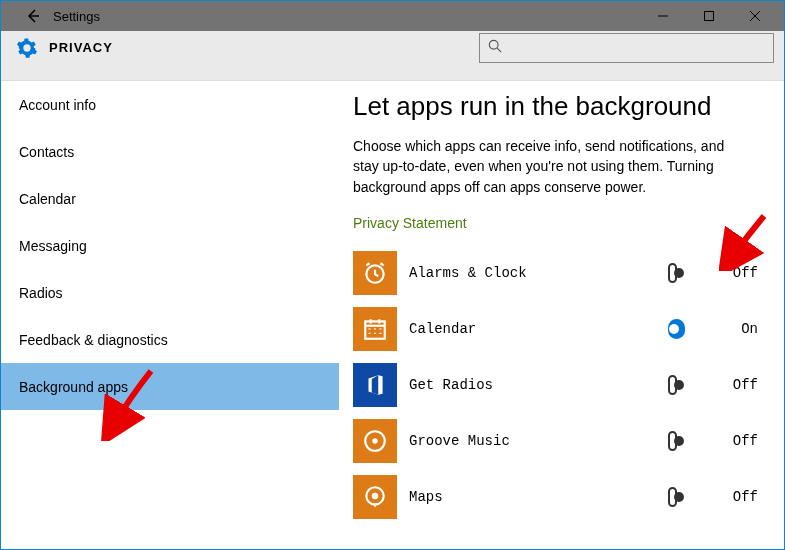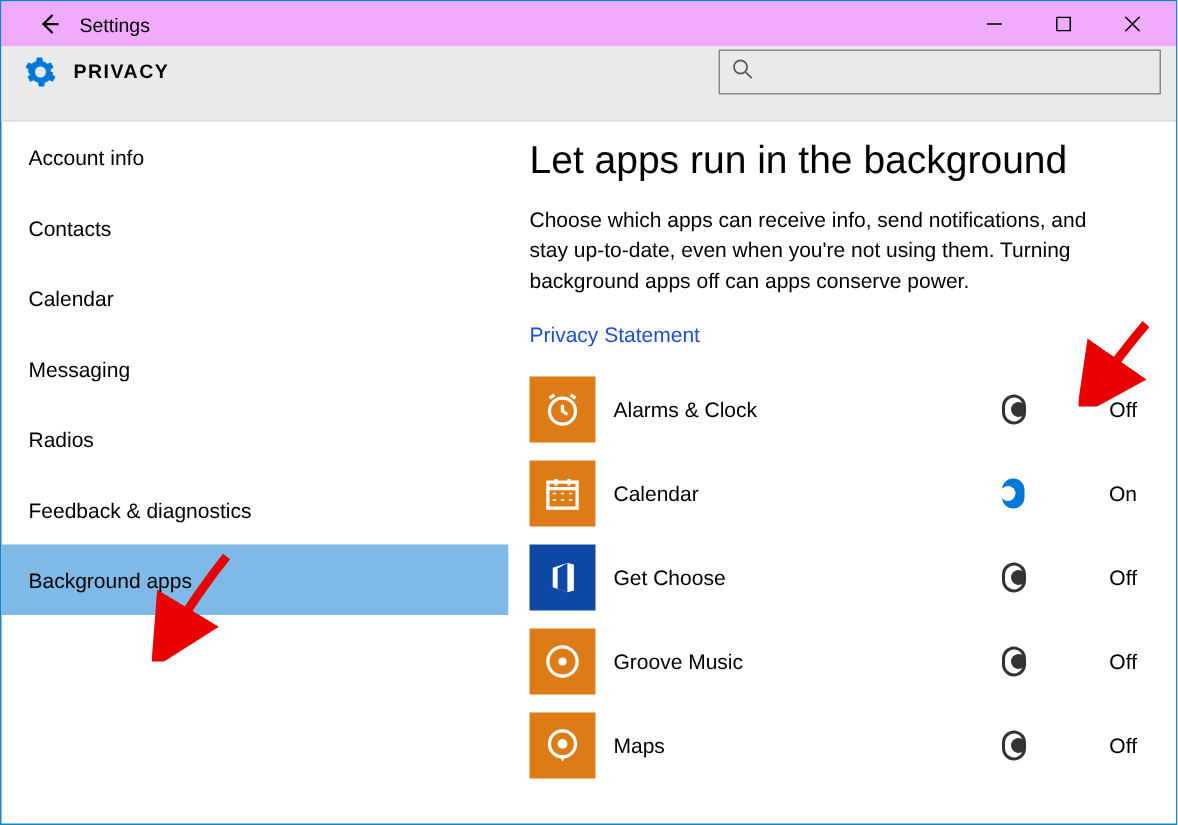--- a/index.html
+++ b/index.html
@@ -1,40 +1,40 @@
 <!DOCTYPE html>
 <html><head>
 <meta charset="utf-8">
 <style>
   * { box-sizing: border-box; margin: 0; padding: 0; }
   html, body { width: 785px; height: 550px; font-family: "Segoe UI", Arial, sans-serif; font-size: 13px; color: #000; background: #fff; }
   .window { width: 785px; height: 550px; border: 1px solid #0e86c9; display: flex; flex-direction: column; }
-  .titlebar { height: 30px; background: #f0abfc; display: flex; align-items: center; padding: 0 6px 0 20px; }
+  .titlebar { height: 30px; background: #737373; display: flex; align-items: center; padding: 0 6px 0 20px; }
   .titlebar .back { width: 24px; height: 24px; display:flex; align-items:center; justify-content:center; margin-right: 8px; cursor:pointer;}
   .titlebar .title { flex: 0 0 auto; font-size: 13px; }
   .titlebar .spacer { flex: 1; }
   .winbtns { display:flex; }
   .winbtn { width:46px; height:30px; display:flex; align-items:center; justify-content:center; cursor:pointer;}
   .header { height: 50px; background: #eaeaea; display:flex; align-items:center; padding: 0 10px 16px 14px; border-bottom:1px solid #ddd;}
   .gear { width:24px; height:24px; color:#0078d7; margin-right: 10px; display:flex; align-items:center; justify-content:center;}
   .brand { font-weight:600; letter-spacing:1px; font-size:13px; }
   .header .spacer { flex:1; }
   .searchbox { width:295px; height:30px; border:1px solid #888; background:#eaeaea; display:flex; align-items:center; padding:0 8px; }
   .searchbox input { flex:1; border:none; outline:none; background:transparent; font-size:15px; color:#555; }
   .searchbox input::placeholder { color:#666; }
   .searchbox .sicon { color:#555; }
   .body { flex:1; display:flex; overflow:hidden; }
   .sidebar { width: 338px; border-right: 0; overflow-y:auto; }
   .sb-item { height:47px; padding:12px 18px; display:flex; align-items:center; font-size:14px; cursor:pointer; }
   .sb-item.selected { background:#7fb9e8; }
   .content { flex:1; padding: 10px 26px 2px 14px; overflow-y:auto; position:relative;}
   .content h1 { font-weight:400; font-size:26px; margin-bottom:14px; }
   .content p.desc { font-size:14px; line-height:1.45; margin-bottom:18px; max-width:380px;}
-  .link { color:#1d4ed8; font-size:14px; cursor:pointer; display:inline-block; margin-bottom:14px;}
-  .app-row { display:flex; align-items:center; height:56px; }
+  .link { color:#4d7c0f; font-size:14px; cursor:pointer; display:inline-block; margin-bottom:14px;}
+  .app-row { display:flex; align-items:center; height:56px;font-family:Liberation Mono, monospace; }
   .app-icon { width:44px; height:44px; display:flex; align-items:center; justify-content:center; margin-right:12px; color:#fff;}
   .bg-orange { background:#dd7c17; }
   .bg-blue { background:#0e4aa5; }
   .app-label { flex:1; font-size:14px; }
   .toggle-wrap { display:flex; align-items:center; width:90px; }
   .toggle { width:42px; height:20px; border-radius:10px; border:2px solid #333; background:#fff; position:relative; cursor:pointer; margin-right:12px;}
   .toggle .knob { width:10px; height:10px; border-radius:50%; background:#333; position:absolute; top:3px; left:4px; }
   .toggle.on { background:#0078d7; border-color:#0078d7; }
   .toggle.on .knob { background:#fff; left:auto; right:4px; }
   .toggle-state { font-size:14px;margin-left:44px; }
@@ -180,21 +180,21 @@
         </div>
       </div>
 
       <div class="app-row">
         <div class="app-icon bg-blue">
           <svg width="26" height="26" viewBox="0 0 24 24">
               <path d="M15 3l4 1v16l-4 1-9-3V6l9-3z" fill="#fff"></path>
               <path d="M15 3v18l-6-2V6.5L15 3z" fill="#0e4aa5"></path>
             </svg>
         </div>
-        <div class="app-label">Get Choose</div>
+        <div class="app-label">Get Radios</div>
         <div class="toggle-wrap">
           <div class="toggle">
               <div class="knob"></div>
             </div>
           <span class="toggle-state">Off</span>
         </div>
       </div>
 
       <div class="app-row">
         <div class="app-icon bg-orange">

